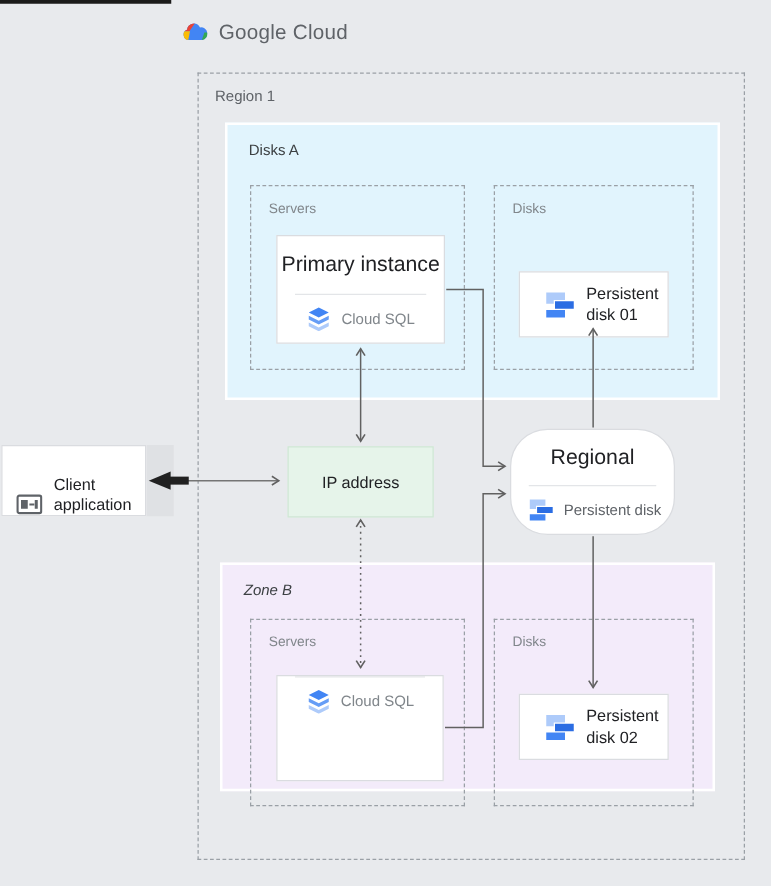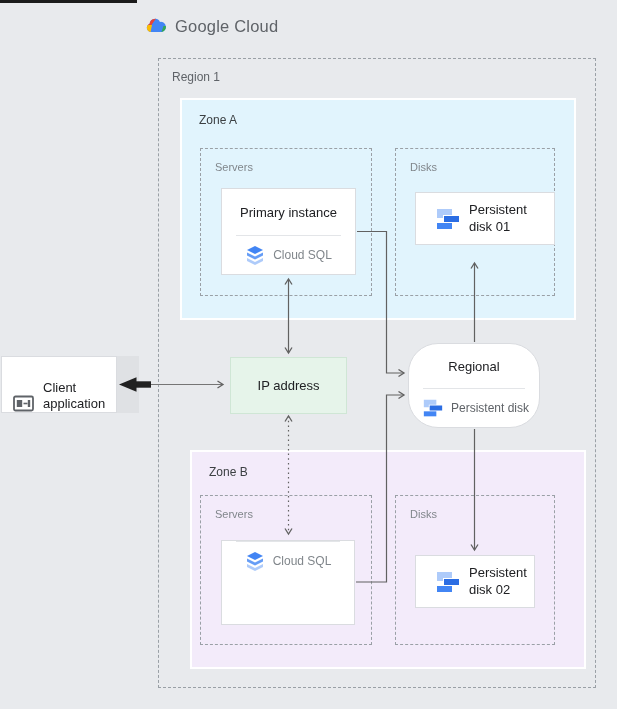--- a/index.html
+++ b/index.html
@@ -19,48 +19,48 @@
   .gc-logo{width:24px;height:20px;}
   .gc-name{font-size:16.5px;color:#5f6368;letter-spacing:.2px;}
 
   
   .region{left:158px;top:58px;width:438px;height:630px;border:1px dashed #9aa0a6;}
   .region-label{left:172px;top:70px;font-size:12px;color:#5f6368;}
 
   
   .zone{border:2px solid #ffffff;}
   .zone-a{left:180px;top:98px;width:396px;height:222px;background:#e1f4fd;}
-  .zone-b{left:190px;top:450px;width:396px;height:219px;background:#f3ebfa;}
+  .zone-b{left:176px;top:450px;width:396px;height:183px;background:#f3ebfa;font-style:italic;}
   .zone-label{position:absolute;left:17px;top:13px;font-size:12px;color:#3c4043;}
 
   .dotted-group{border:1px dashed #9aa0a6;}
   .group-label{position:absolute;left:14px;top:12px;font-size:11px;color:#80868b;}
   .servers-a{left:200px;top:148px;width:172px;height:148px;}
   .disks-a{left:395px;top:148px;width:160px;height:148px;}
   .servers-b{left:200px;top:495px;width:172px;height:150px;}
   .disks-b{left:395px;top:495px;width:160px;height:150px;}
 
   
   .card{background:#ffffff;border:1px solid #dadce0;}
   .inst-card{display:flex;flex-direction:column;}
   .inst-title{flex:1;display:flex;align-items:center;justify-content:center;
-    font-size:13px;color:#202124;}
+    font-size:17px;color:#202124;}
   .inst-divider{height:1px;background:#e3e5e8;margin:0 14px;}
   .inst-footer{height:38px;display:flex;align-items:center;justify-content:center;gap:8px;}
   .service-label{font-size:12px;color:#80868b;}
 
   .card-primary{left:221px;top:188px;width:135px;height:87px;}
   .card-standby{left:221px;top:540px;width:134px;height:85px;}
 
   .card-regional{left:408px;top:343px;width:132px;height:85px;display:flex;flex-direction:column;border-radius:30px;}
   .card-regional .inst-footer{justify-content:flex-start;padding-left:14px;}
   .card-regional .service-label{color:#5f6368;}
 
   .disk-card{display:flex;align-items:center;gap:9px;padding-left:20px;}
-  .card-disk01{left:415px;top:192px;width:140px;height:53px;}
+  .card-disk01{left:415px;top:217px;width:120px;height:53px;}
   .card-disk02{left:415px;top:555px;width:120px;height:53px;}
   .disk-label{font-size:13px;color:#202124;line-height:1.25;width:66px;}
 
   .ip-box{left:230px;top:357px;width:117px;height:57px;background:#e6f4ea;
     border:1px solid #cfe6d5;display:flex;align-items:center;justify-content:center;
     font-size:13px;color:#202124;}
 
   .client-card{left:1px;top:356px;width:116px;height:57px;background:#fff;
     border:1px solid #dadce0;display:flex;align-items:flex-end;gap:9px;padding-left:11px;}
   .client-label{font-size:13px;color:#202124;line-height:1.25;width:78px;}
@@ -90,21 +90,21 @@
       <path d="M24 9 V18 H16.5 L19.5 9 Z" fill="#34a853"></path>
     </g>
   </svg>
   <span class="gc-name">Google Cloud</span>
 </div>
 
 <div class="abs region"></div>
 <span class="abs region-label">Region 1</span>
 
 <div class="abs zone zone-a">
-  <span class="zone-label">Zone A</span>
+  <span class="zone-label">Disks A</span>
 </div>
 <div class="abs dotted-group servers-a">
   <span class="group-label">Servers</span>
 </div>
 <div class="abs dotted-group disks-a">
   <span class="group-label">Disks</span>
 </div>
 
 <div class="abs card inst-card card-primary">
   <div class="inst-title">Primary instance</div>

